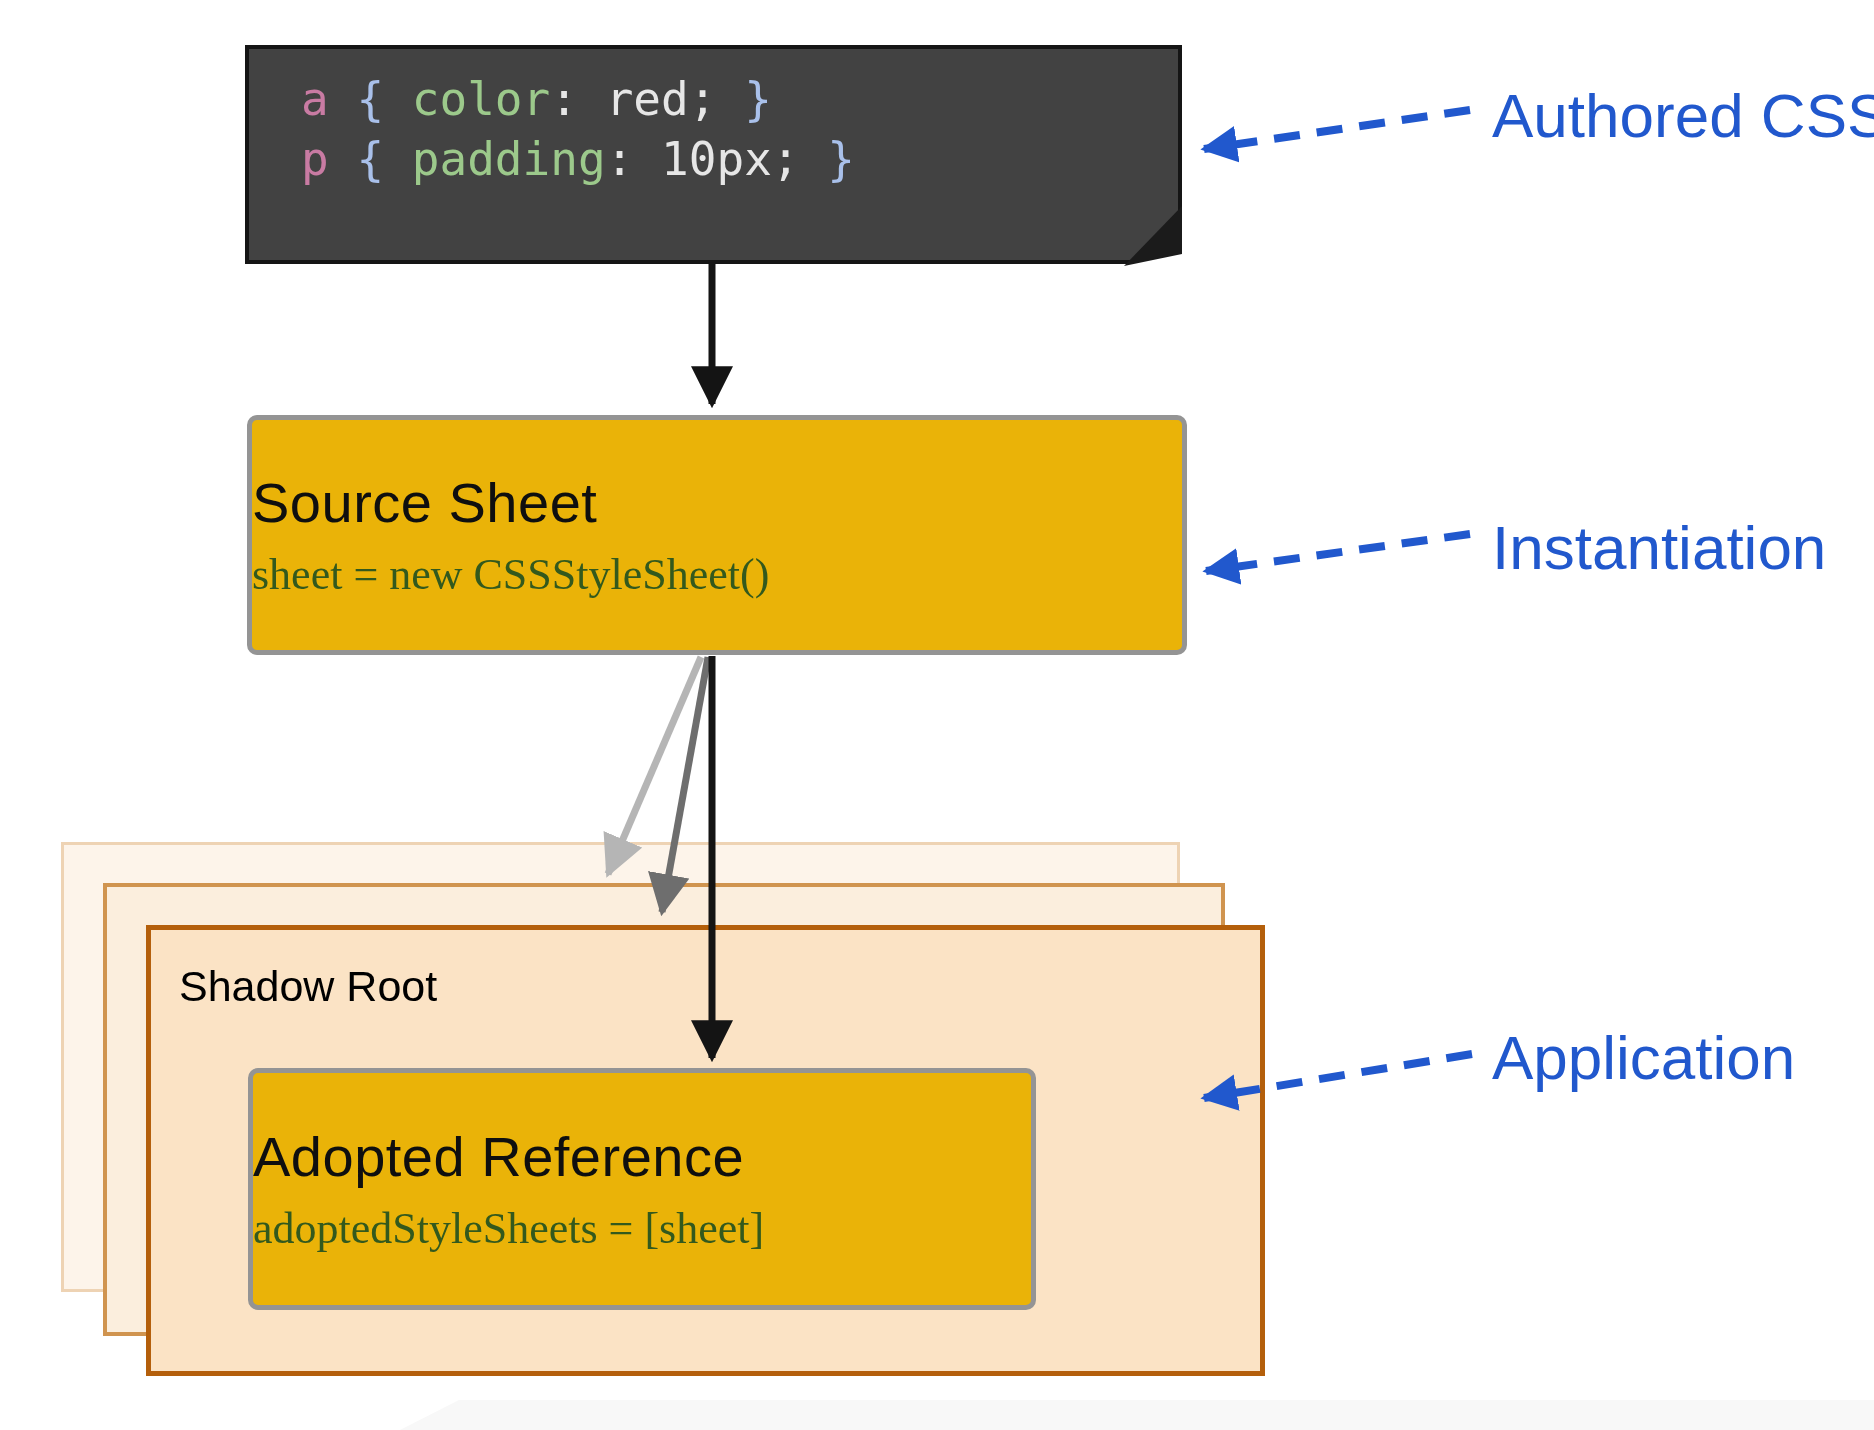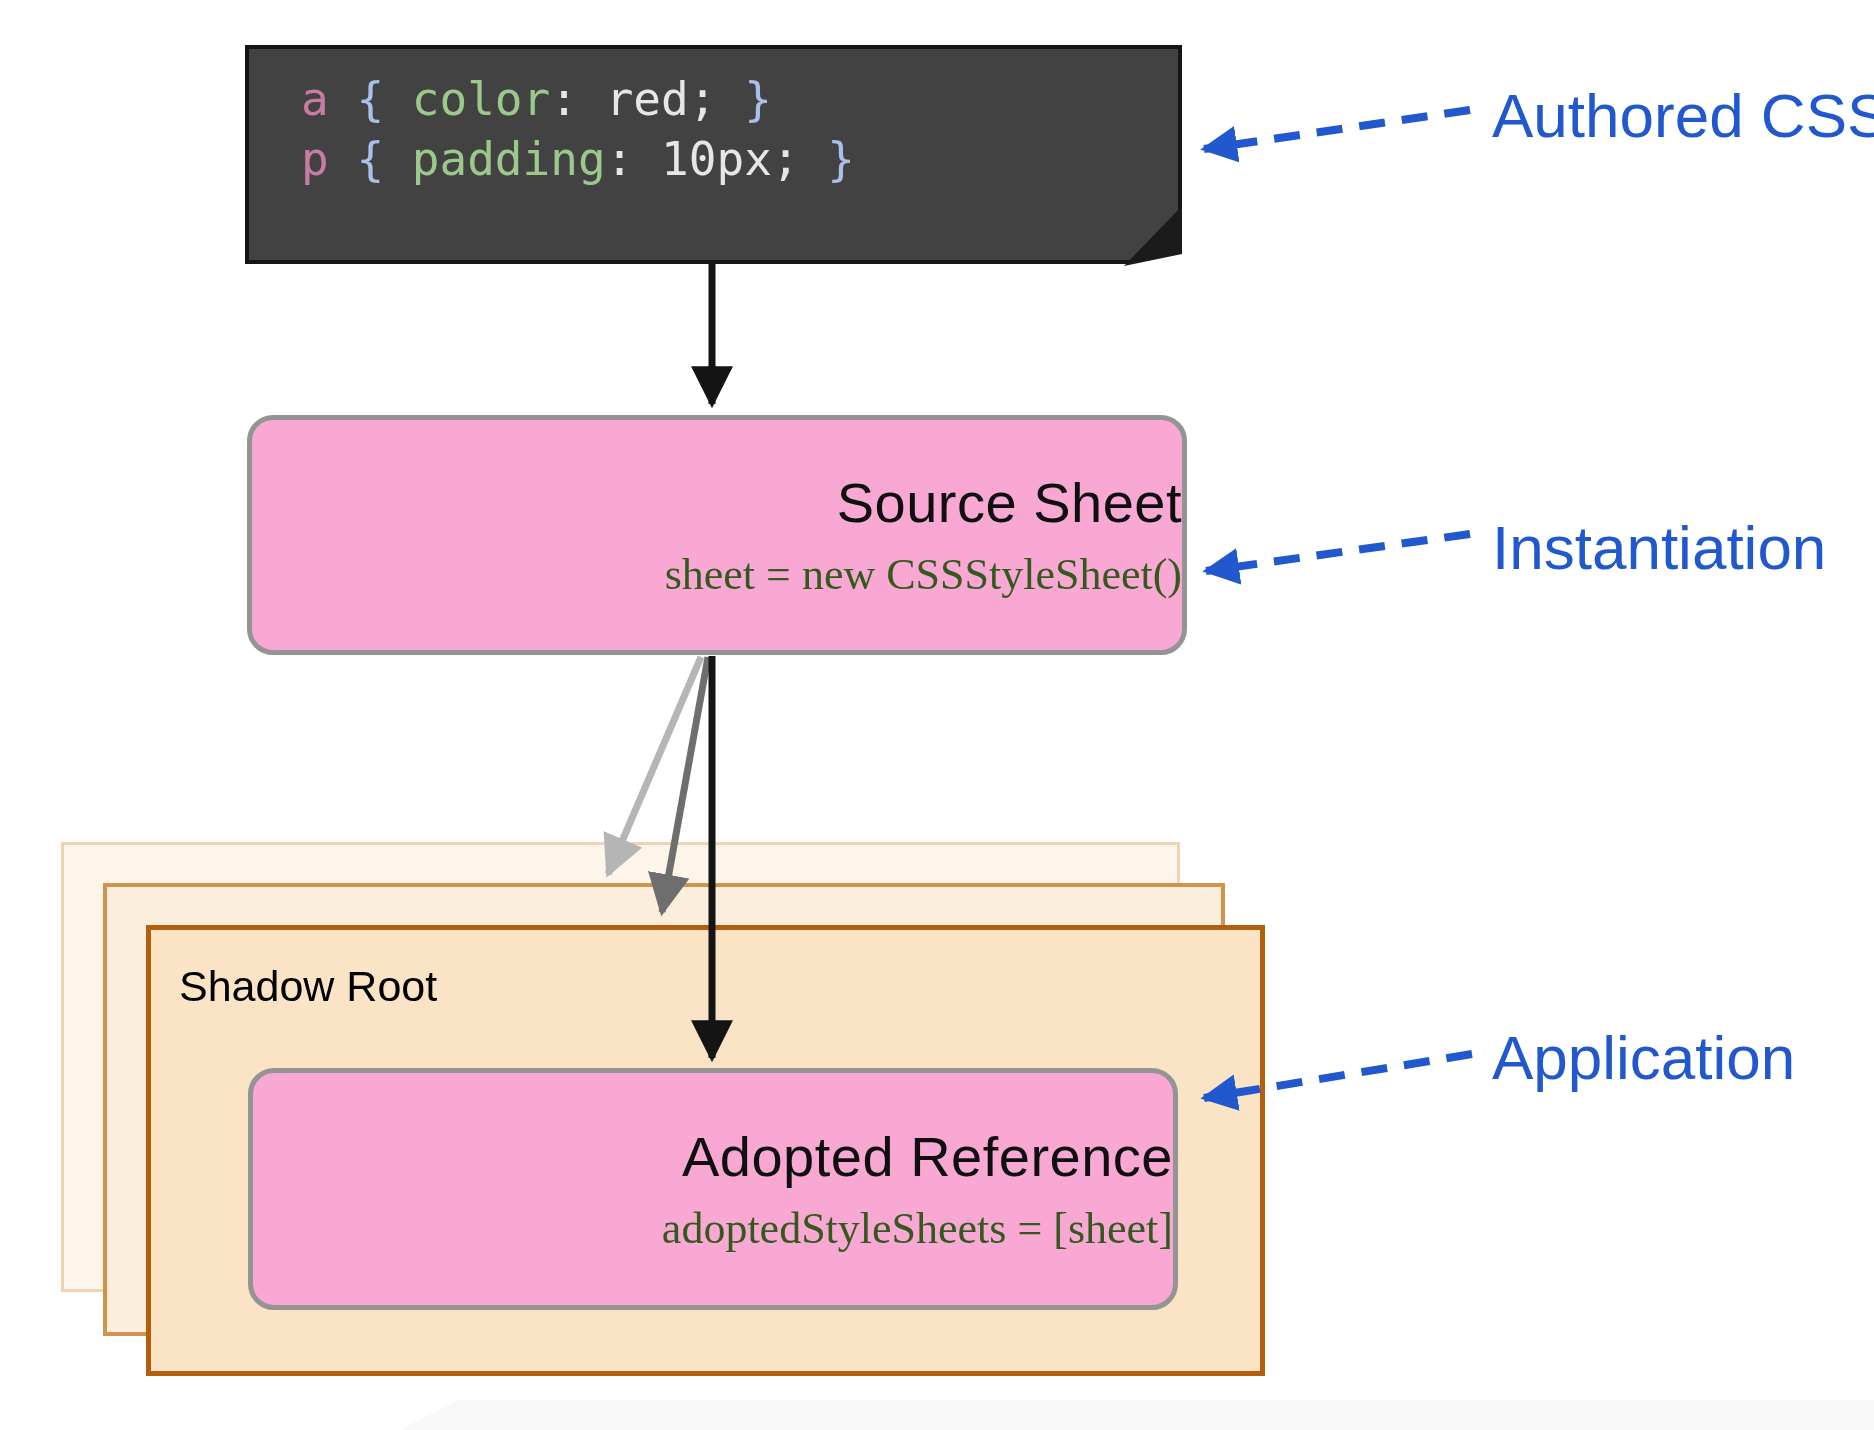--- a/index.html
+++ b/index.html
@@ -22,33 +22,33 @@
   .tok-brace{color:#a9c0ea;}
   .tok-prop{color:#9cc98b;}
   .tok-plain{color:#e6e6e6;}
   .fold{
     position:absolute;left:1124px;top:206px;width:58px;height:60px;
     background:#1b1b1b;
     clip-path:polygon(100% 0,0 100%,100% 80%);
   }
   
   .sheet-box{
-    position:absolute;box-sizing:border-box;background:#f9a8d4;
-    border:5px solid #949494;border-radius:26px;
-    display:flex;flex-direction:column;align-items:flex-end;justify-content:center;
+    position:absolute;box-sizing:border-box;background:#eab308;
+    border:5px solid #949494;border-radius:10px;
+    display:flex;flex-direction:column;align-items:flex-start;justify-content:center;
   }
   .sheet-box .box-title{
     font-size:56px;color:#0f0f0f;letter-spacing:0.5px;
   }
   .sheet-box .box-code{
     margin-top:14px;font-family:Liberation Serif, serif;
     font-size:44px;color:#33591d;white-space:pre;
   }
   #source-box{left:247px;top:415px;width:940px;height:240px;}
-  #adopted-box{left:248px;top:1068px;width:930px;height:242px;z-index:6;}
+  #adopted-box{left:248px;top:1068px;width:788px;height:242px;z-index:6;}
   
   .stack-box{position:absolute;box-sizing:border-box;}
   #stack-back{
     left:61px;top:842px;width:1119px;height:450px;
     background:#fdf4ea;border:3px solid #eed3b4;z-index:1;
   }
   #stack-mid{
     left:103px;top:883px;width:1122px;height:453px;
     background:#fbeedd;border:4px solid #d0944f;z-index:2;
   }

